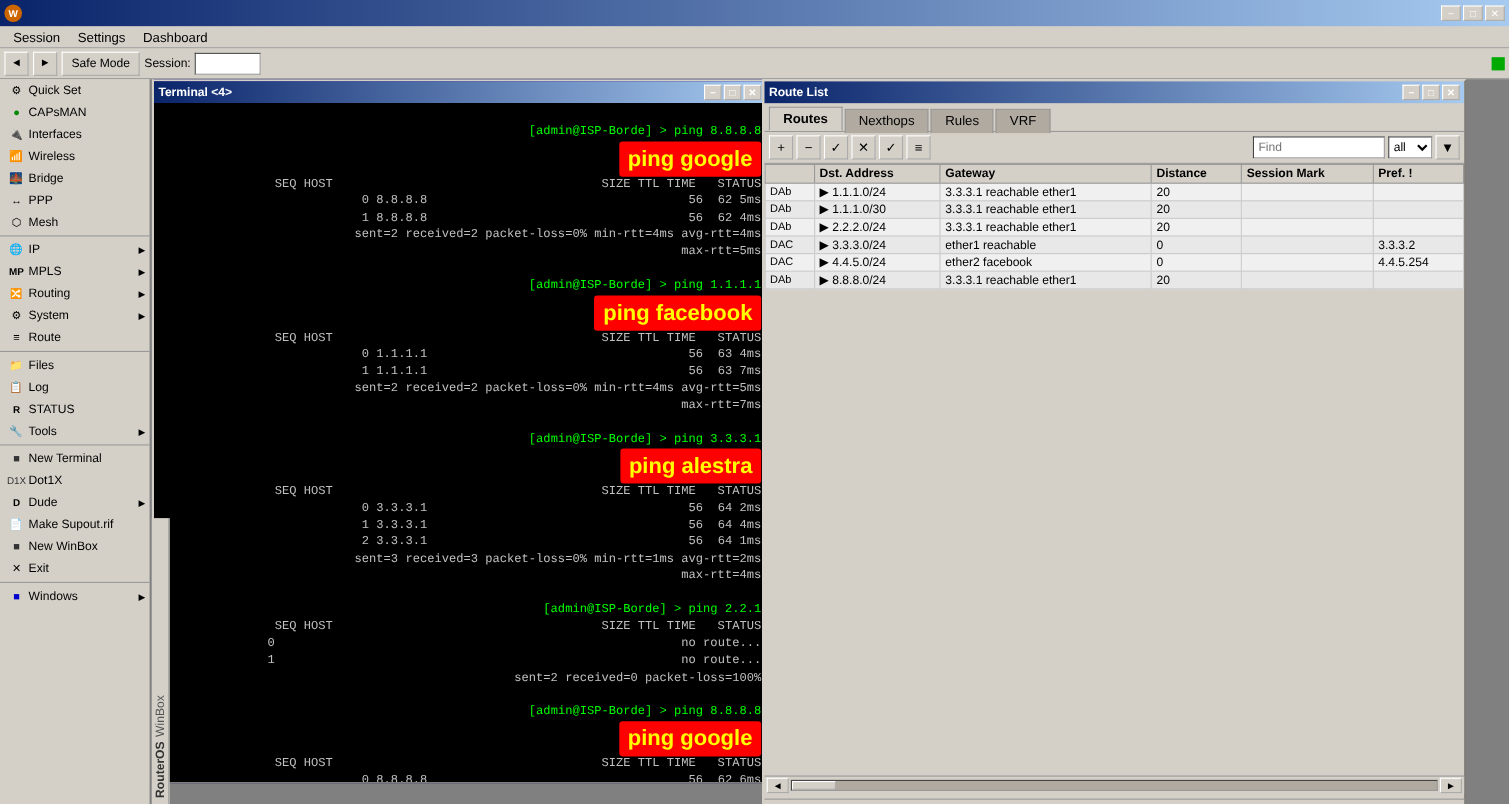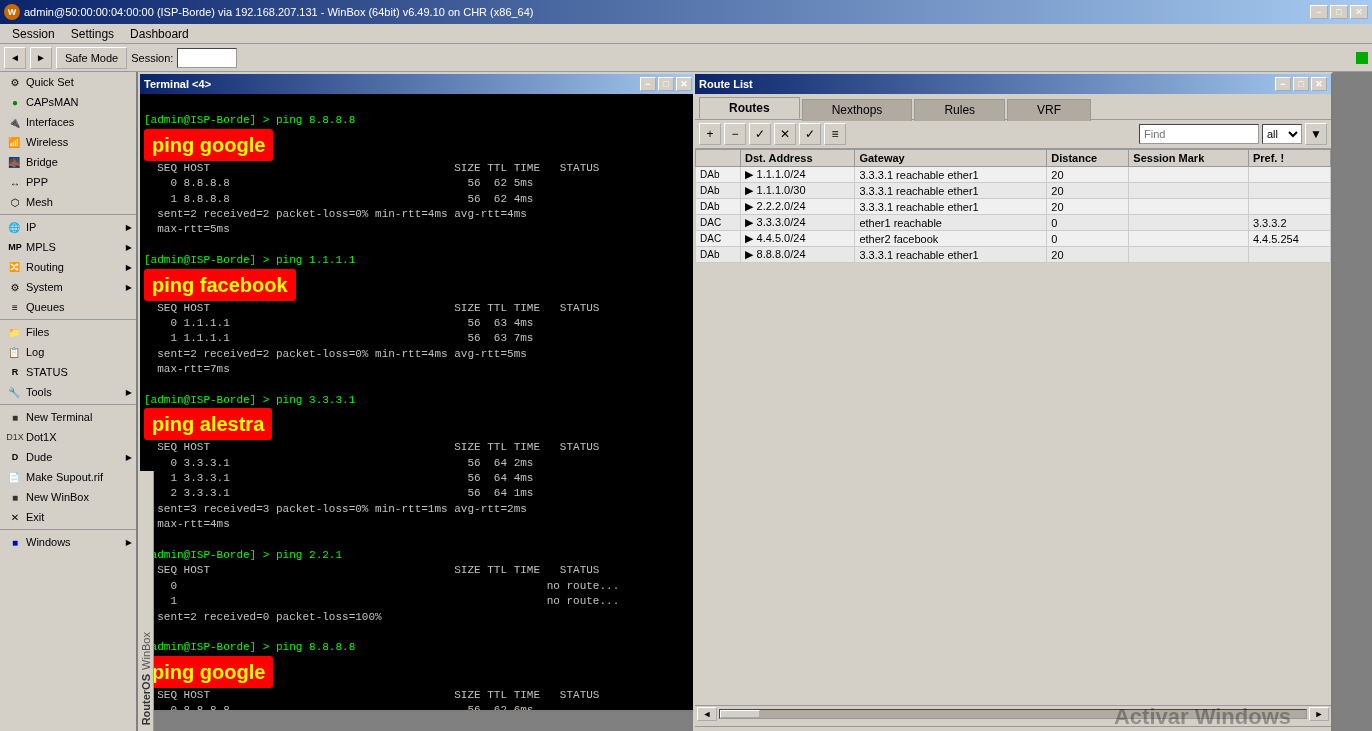--- a/index.html
+++ b/index.html
@@ -82,20 +82,21 @@
 
     
     .terminal-window {
       position: absolute;
       top: 0;
       left: 0;
       width: 560px;
       height: 640px;
       background: #000080;
       border: 2px outset #d4d0c8;
+      text-align: right;
     }
     .window-titlebar {
       background: linear-gradient(to right, #0a246a, #a6caf0);
       color: white;
       height: 20px;
       display: flex;
       align-items: center;
       justify-content: space-between;
       padding: 0 4px;
       font-size: 11px;
@@ -149,21 +150,21 @@
 
     
     .tabs {
       display: flex;
       background: #d4d0c8;
       border-bottom: 1px solid #999;
       padding: 3px 4px 0;
       gap: 2px;
     }
     .tab {
-      padding: 3px 29px;
+      padding: 3px 12px;
       background: #d4d0c8;
       border: 1px solid #999;
       border-bottom: none;
       cursor: pointer;
       font-size: 12px;
       position: relative;
     }
     .tab.active {
       background: #d4d0c8;
       border-bottom: 1px solid #d4d0c8;
@@ -279,21 +280,20 @@
       font-size: 11px;
       padding: 3px 6px;
     }
   </style>
 </head>
 <body>
 
 <div class="title-bar">
   <div class="title-bar-left">
     <div class="title-bar-icon">W</div>
-    <span>admin@50:00:00:04:00:00 (ISP-Borde) via 192.168.207.131 - WinBox (64bit) v6.49.10 on CHR (x86_64)</span>
   </div>
   <div class="title-bar-controls">
     <div class="title-bar-btn">−</div>
     <div class="title-bar-btn">□</div>
     <div class="title-bar-btn">✕</div>
   </div>
 </div>
 
 <div class="menu-bar">
   <span class="menu-item">Session</span>
@@ -357,21 +357,21 @@
       <span>Routing</span>
       <span class="sidebar-expand">▶</span>
     </div>
     <div class="sidebar-item">
       <span class="sidebar-icon">⚙</span>
       <span>System</span>
       <span class="sidebar-expand">▶</span>
     </div>
     <div class="sidebar-item">
       <span class="sidebar-icon">≡</span>
-      <span>Queues</span>
+      <span>Route</span>
     </div>
     <div class="sidebar-divider"></div>
     <div class="sidebar-item">
       <span class="sidebar-icon">📁</span>
       <span>Files</span>
     </div>
     <div class="sidebar-item">
       <span class="sidebar-icon">📋</span>
       <span>Log</span>
     </div>
@@ -579,21 +579,20 @@
         <div style="width:20px;height:14px;background:#d4d0c8;border:1px outset #fff;display:flex;align-items:center;justify-content:center;font-size:9px;cursor:pointer;">◄</div>
         <div style="flex:1;height:10px;background:#b0aaa0;border:1px inset #999;margin:0 2px;">
           <div style="width:40px;height:100%;background:#d4d0c8;border:1px outset #fff;"></div>
         </div>
         <div style="width:20px;height:14px;background:#d4d0c8;border:1px outset #fff;display:flex;align-items:center;justify-content:center;font-size:9px;cursor:pointer;">►</div>
       </div>
 
       <div class="route-status">
         <span class="bottom-item-count">7 items</span>
         <div class="activate-overlay">
-          <div>Activar Windows</div>
         </div>
       </div>
     </div>
 
     <div style="position:absolute;left:0;bottom:0;width:16px;height:260px;background:#d4d0c8;border-right:1px solid #999;display:flex;flex-direction:column;align-items:center;justify-content:flex-end;padding-bottom:6px;">
       <span style="writing-mode:vertical-rl;transform:rotate(180deg);font-size:11px;color:#555;">WinBox</span>
       <span style="writing-mode:vertical-rl;transform:rotate(180deg);font-size:11px;font-weight:bold;color:#333;margin-top:4px;">RouterOS</span>
     </div>
 
   </div>

